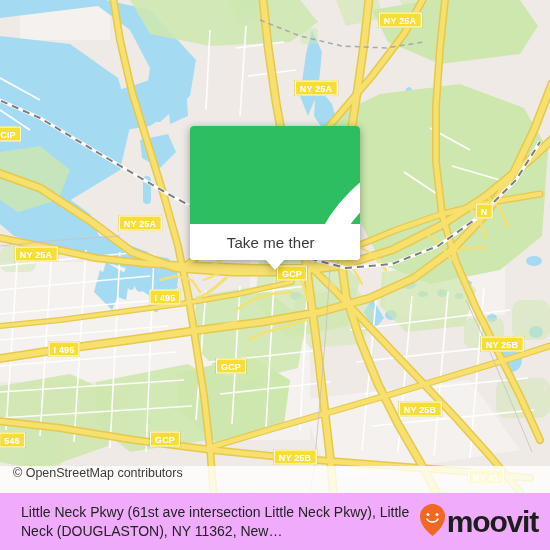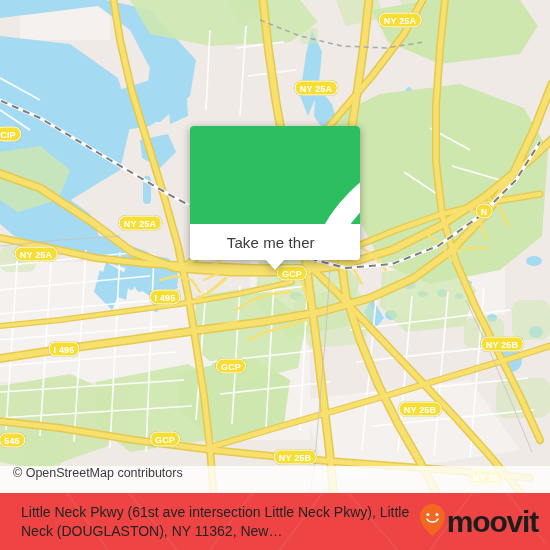--- a/index.html
+++ b/index.html
@@ -18,21 +18,21 @@
     background: #efeae6;
     overflow: hidden;
   }
   .map svg { position: absolute; left: 0; top: 0; width: 550px; height: 493px; }
 
   
   .shield {
     position: absolute;
     background: #f7de34;
     border: 1.5px solid #ffffff;
-    border-radius: 7px;
+    border-radius: 0;
     color: #ffffff;
     font-size: 9px;
     font-weight: bold;
     line-height: 12px;
     height: 15px;
     padding: 0 4px;
     white-space: nowrap;
     text-align: right;
     letter-spacing: 0.2px;
     box-shadow: 0 0 0 0.5px rgba(190,170,20,.55);
@@ -93,21 +93,21 @@
   .attribution span {
     font-size: 12.5px;
     color: #3b3b3b;
   }
 
   
   .footer {
     position: absolute;
     left: 0; top: 493px;
     width: 550px; height: 57px;
-    background: #ef4444;
+    background: #f0abfc;
     display: flex; align-items: center;
     overflow: hidden;
   }
   .footer-wm { position: absolute; left:0; top:0; width:550px; height:57px; opacity:.10; }
   .footer-text {
     position: relative;
     flex: 1;
     padding-left: 21px;
     padding-right: 4px;
     font-size: 14px;
@@ -310,21 +310,21 @@
     <div class="shield" style="left:484px;  top:211px;">N</div>
     <div class="shield" style="left:292px;  top:273px;">GCP</div>
     <div class="shield" style="left:165px;  top:297px;">I 495</div>
     <div class="shield" style="left:64px;   top:349px;">I 495</div>
     <div class="shield" style="left:502px;  top:344px;">NY 25B</div>
     <div class="shield" style="left:231px;  top:366px;">GCP</div>
     <div class="shield" style="left:12px;   top:440px;">546</div>
     <div class="shield" style="left:165px;  top:439px;">GCP</div>
     <div class="shield" style="left:420px;  top:409px;">NY 25B</div>
     <div class="shield" style="left:295px;  top:457px;">NY 25B</div>
-    <div class="shield" style="left:486px;  top:477px;">NY 35</div>
+    <div class="shield" style="left:486px;  top:477px;">NY 41</div>
 
     <div class="callout">
       <div class="callout-body">
         <div class="callout-head">
           <span>
             <svg width="54" height="68" viewBox="0 0 54 68" fill="none">
               <path d="M27 4 C15.4 4 6 13.4 6 25 C6 34 14 46 27 63 C40 46 48 34 48 25 C48 13.4 38.6 4 27 4 Z" stroke="#ffffff" stroke-width="3" fill="none" stroke-linejoin="round"></path>
               <circle cx="27" cy="24.5" r="8.5" fill="#ffffff"></circle>
             </svg>
           </span>

